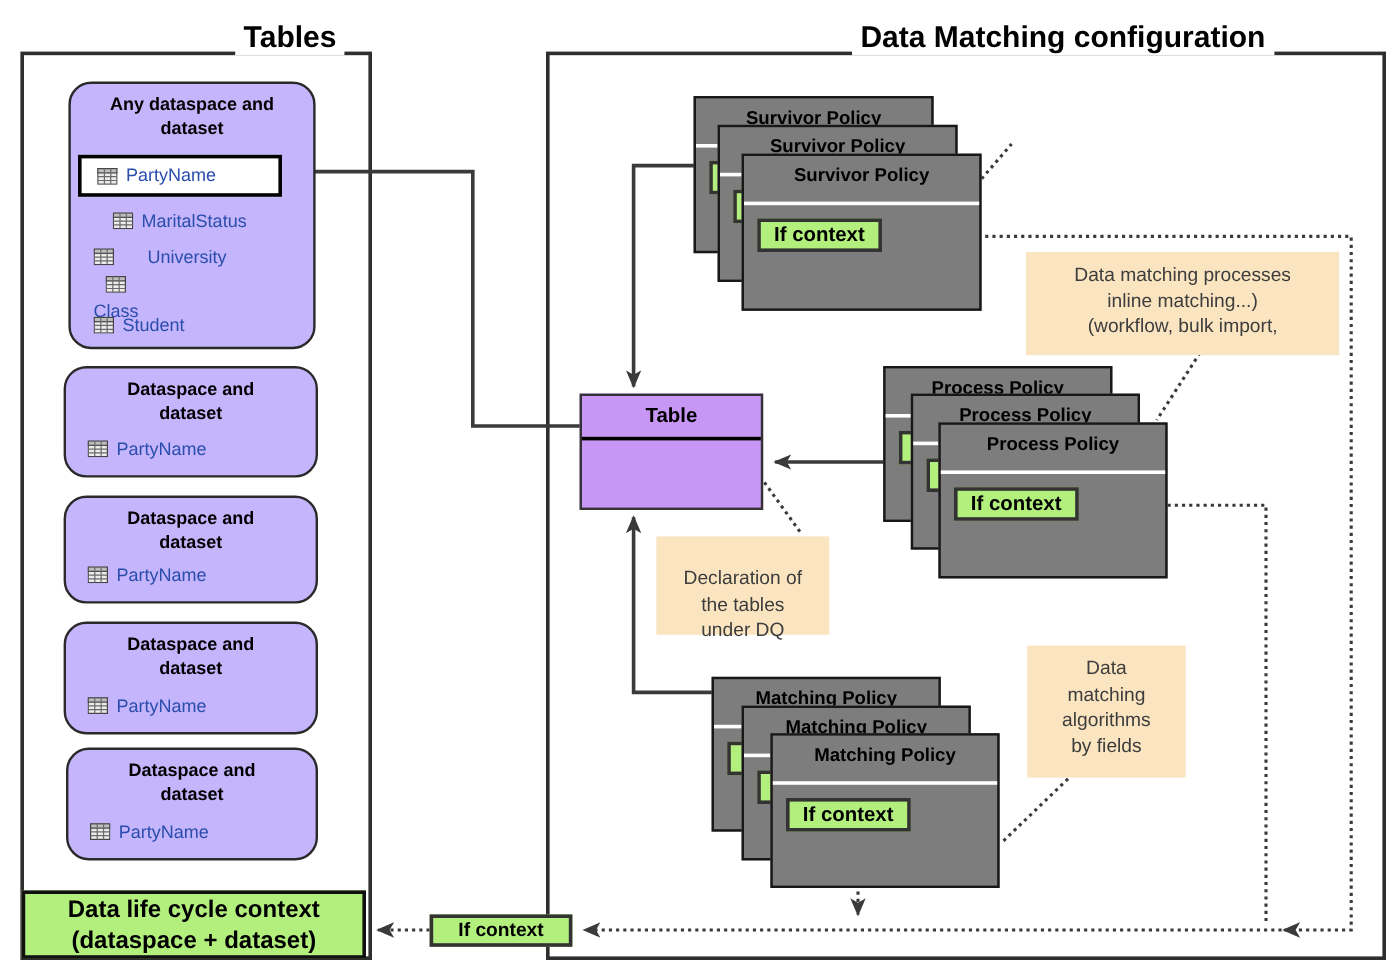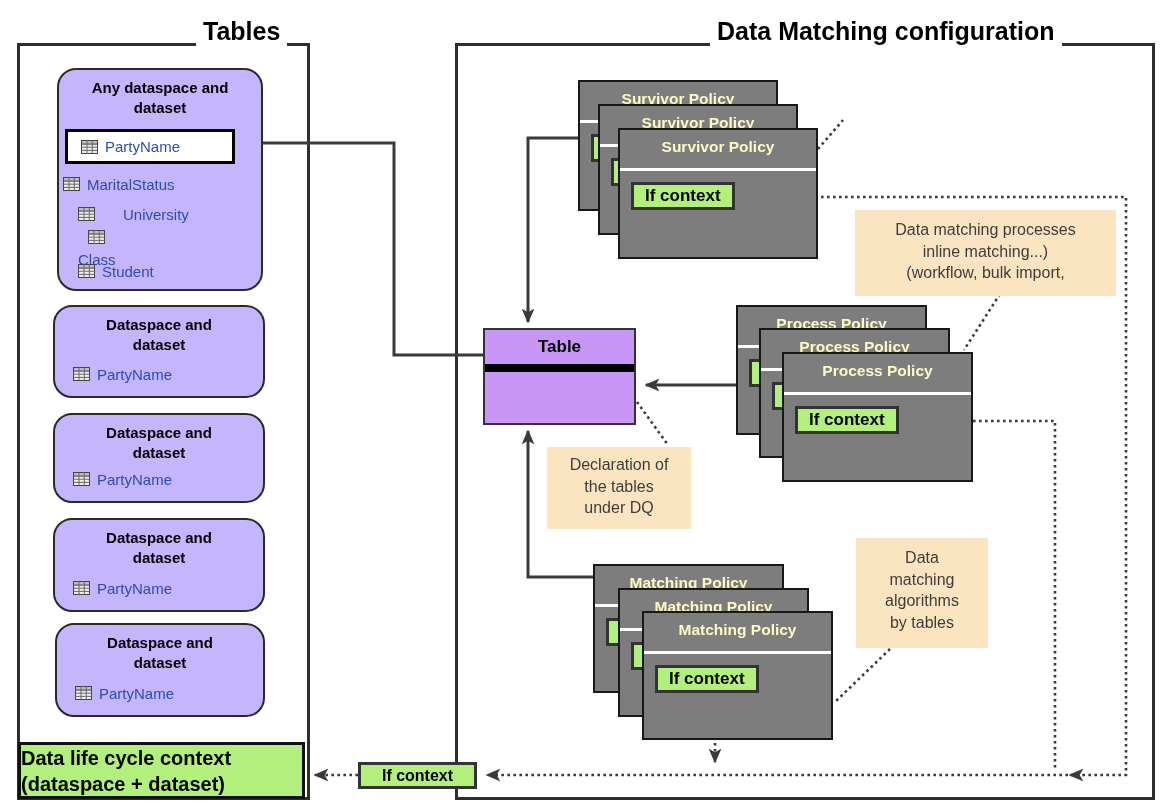--- a/index.html
+++ b/index.html
@@ -9,29 +9,29 @@
   }
   
   .panel-frame{position:absolute;border:3px solid #2e2e2e;box-sizing:border-box;background:transparent;z-index:1;}
   .panel-title{position:absolute;z-index:12;background:#fff;padding:0 7px;font-weight:bold;font-size:25px;line-height:30px;white-space:nowrap;}
   
   .group-box{position:absolute;border:2px solid #2a2a2a;border-radius:19px;box-sizing:border-box;background:#c4b5fd;z-index:10;}
   .group-title{margin-top:8px;text-align:center;font-weight:bold;font-size:15px;line-height:1.35;}
   .tbl-row{position:absolute;display:flex;align-items:center;gap:7px;height:26px;z-index:11;}
   .tbl-label{font-size:15px;color:#2b4dac;white-space:nowrap;}
   .hl-box{position:absolute;border:3px solid #000;background:#fff;box-sizing:border-box;display:flex;align-items:center;gap:7px;padding-left:13px;z-index:11;}
-  .footer-box{position:absolute;background:#b3ef7d;border:3px solid #111;box-sizing:border-box;font-weight:bold;font-size:20px;line-height:1.3;z-index:10;padding-top:0px;}
+  .footer-box{position:absolute;background:#b3ef7d;border:3px solid #111;box-sizing:border-box;text-align:center;font-weight:bold;font-size:20px;line-height:1.3;z-index:10;padding-top:0px;}
   
   .policy-card{position:absolute;background:#7d7d7d;border:2px solid #181818;box-sizing:border-box;z-index:10;}
-  .policy-title{margin-top:8px;text-align:center;color:#fef9c3;font-weight:bold;font-size:15.5px;white-space:nowrap;}
+  .policy-title{margin-top:8px;text-align:center;color:#000000;font-weight:bold;font-size:15.5px;white-space:nowrap;}
   .policy-sep{position:absolute;left:0;right:0;top:38px;height:3px;background:#fff;}
   .if-btn{position:absolute;left:11px;top:52px;background:#b3ef7d;border:3px solid #333;box-sizing:border-box;font-weight:bold;font-size:17px;line-height:22px;height:28px;padding:0 11px;color:#000;white-space:nowrap;z-index:11;}
   
   .table-box{position:absolute;left:483px;top:328px;width:153px;height:97px;background:#c897f6;border:2px solid #333;box-sizing:border-box;z-index:10;}
-  .table-box-header{height:34px;border-bottom:8px solid #000000;text-align:center;font-weight:bold;font-size:17px;line-height:34px;}
+  .table-box-header{height:34px;border-bottom:3px solid #000000;text-align:center;font-weight:bold;font-size:17px;line-height:34px;}
   
   .note{position:absolute;background:#fbe5c1;color:#3d3d3d;font-size:16px;line-height:1.35;text-align:center;box-sizing:border-box;z-index:10;}
   .note-line{display:block;}
   
   .chip{position:absolute;background:#b3ef7d;border:3px solid #333;box-sizing:border-box;text-align:center;font-weight:bold;font-size:16px;z-index:11;}
   
   #connectors{position:absolute;left:0;top:0;z-index:5;}
   .ln-solid{fill:none;stroke:#3a3a3a;stroke-width:3;}
   .ln-dot{fill:none;stroke:#3a3a3a;stroke-width:2.6;stroke-dasharray:2.6 3.4;}
   .tbl-icon{flex:0 0 auto;}
@@ -73,21 +73,21 @@
       <span class="note-line">dataset</span>
     </div>
     <div class="hl-box" style="left:6px;top:59px;width:170px;height:35px;">
       <svg class="tbl-icon" width="17" height="14" viewBox="0 0 17 14">
           <rect x="0.5" y="0.5" width="16" height="13" fill="#ececec" stroke="#444"></rect>
           <rect x="0.5" y="0.5" width="16" height="3.6" fill="#bdbdbd" stroke="#444"></rect>
           <path d="M6 0.5 V13.5 M11.3 0.5 V13.5 M0.5 7.2 H16.5 M0.5 10.4 H16.5" stroke="#6a6a6a" fill="none"></path>
         </svg>
       <span class="tbl-label">PartyName</span>
     </div>
-    <div class="tbl-row" style="left:4px;top:101px;">
+    <div class="tbl-row" style="left:35px;top:101px;">
       <svg class="tbl-icon" width="17" height="14" viewBox="0 0 17 14">
           <rect x="0.5" y="0.5" width="16" height="13" fill="#ececec" stroke="#444"></rect>
           <rect x="0.5" y="0.5" width="16" height="3.6" fill="#bdbdbd" stroke="#444"></rect>
           <path d="M6 0.5 V13.5 M11.3 0.5 V13.5 M0.5 7.2 H16.5 M0.5 10.4 H16.5" stroke="#6a6a6a" fill="none"></path>
         </svg>
       <span class="tbl-label">MaritalStatus</span>
     </div>
     <div class="tbl-row" style="left:19px;top:131px;gap:28px;">
       <svg class="tbl-icon" width="17" height="14" viewBox="0 0 17 14">
           <rect x="0.5" y="0.5" width="16" height="13" fill="#ececec" stroke="#444"></rect>
@@ -229,27 +229,27 @@
 
   <div class="table-box">
     <div class="table-box-header">Table</div>
   </div>
 
   <div class="note" style="left:855px;top:210px;width:261px;height:86px;padding-top:9px;">
     <span class="note-line">Data matching processes</span>
     <span class="note-line">inline matching...)</span>
     <span class="note-line">(workflow, bulk import,</span>
   </div>
-  <div class="note" style="left:547px;top:447px;width:144px;height:82px;padding-top:7px;">
+  <div class="note" style="left:547px;top:447px;width:144px;height:82px;padding-top:25px;">
     <span class="note-line">Declaration of</span>
     <span class="note-line">the tables</span>
     <span class="note-line">under DQ</span>
   </div>
   <div class="note" style="left:856px;top:538px;width:132px;height:110px;padding-top:9px;">
     <span class="note-line">Data</span>
     <span class="note-line">matching</span>
     <span class="note-line">algorithms</span>
-    <span class="note-line">by tables</span>
+    <span class="note-line">by fields</span>
   </div>
 
   <div class="chip" style="left:358px;top:762px;width:119px;height:27px;line-height:21px;">If context</div>
 
 </div>
 
 </body></html>

